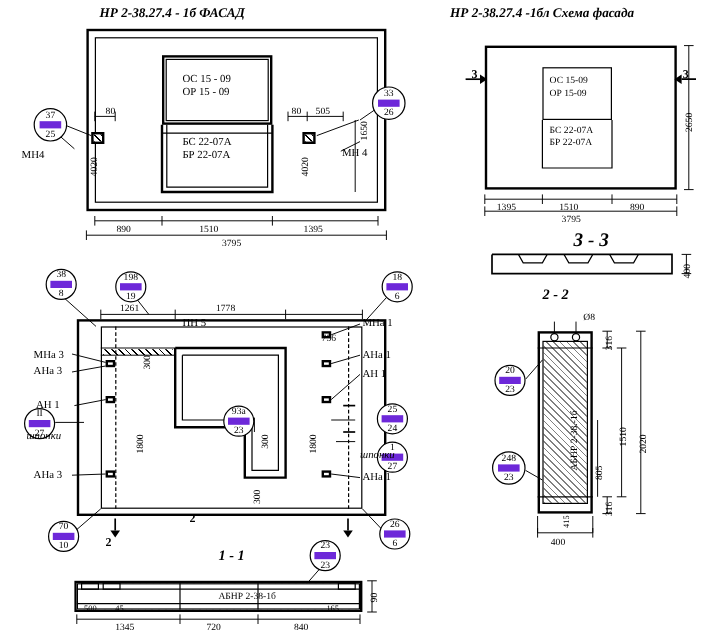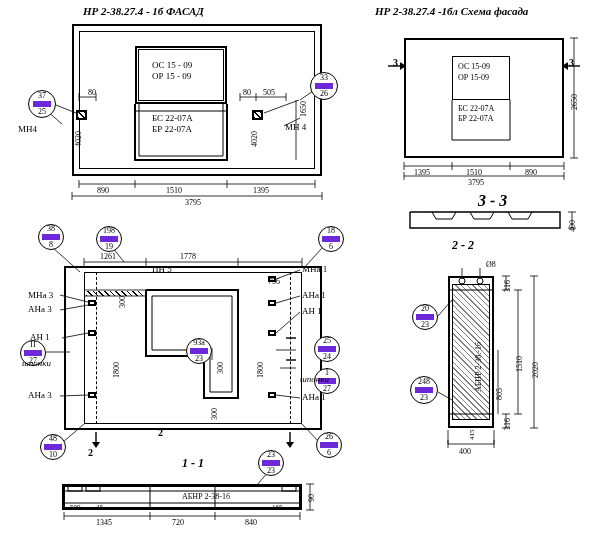--- a/index.html
+++ b/index.html
@@ -252,21 +252,21 @@
   </div>
   <div class="circ" style="left:20px;top:340px;width:26px;height:26px;">
     <div class="a">II</div>
     <div class="b">27</div>
   </div>
   <div class="circ" style="left:314px;top:368px;width:26px;height:26px;">
     <div class="a">1</div>
     <div class="b">27</div>
   </div>
   <div class="circ" style="left:40px;top:434px;width:26px;height:26px;">
-    <div class="a">48</div>
+    <div class="a">70</div>
     <div class="b">10</div>
   </div>
   <div class="circ" style="left:316px;top:432px;width:26px;height:26px;">
     <div class="a">26</div>
     <div class="b">6</div>
   </div>
 
   <div class="t" style="left:28px;top:290px;">МНа 3</div>
   <div class="t" style="left:28px;top:304px;">АНа 3</div>
   <div class="t" style="left:30px;top:332px;">АН 1</div>

